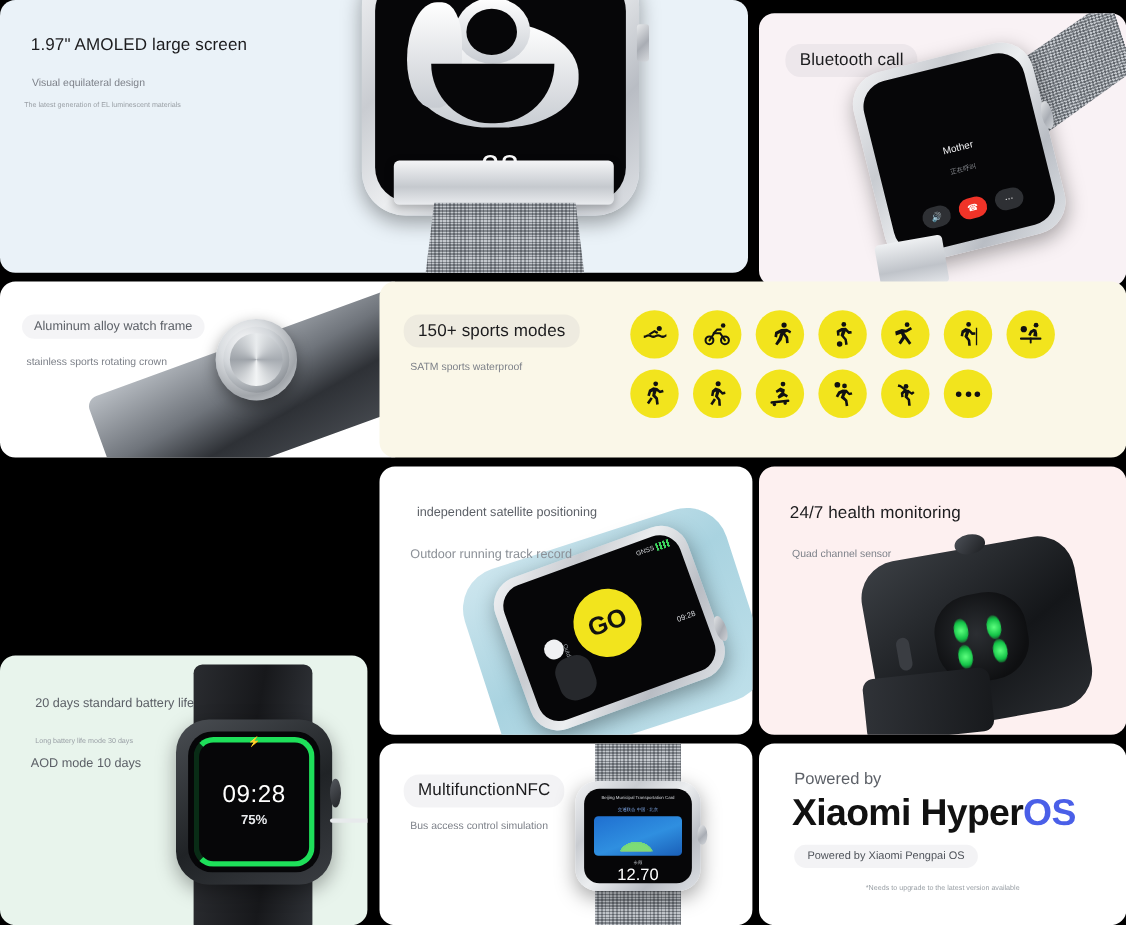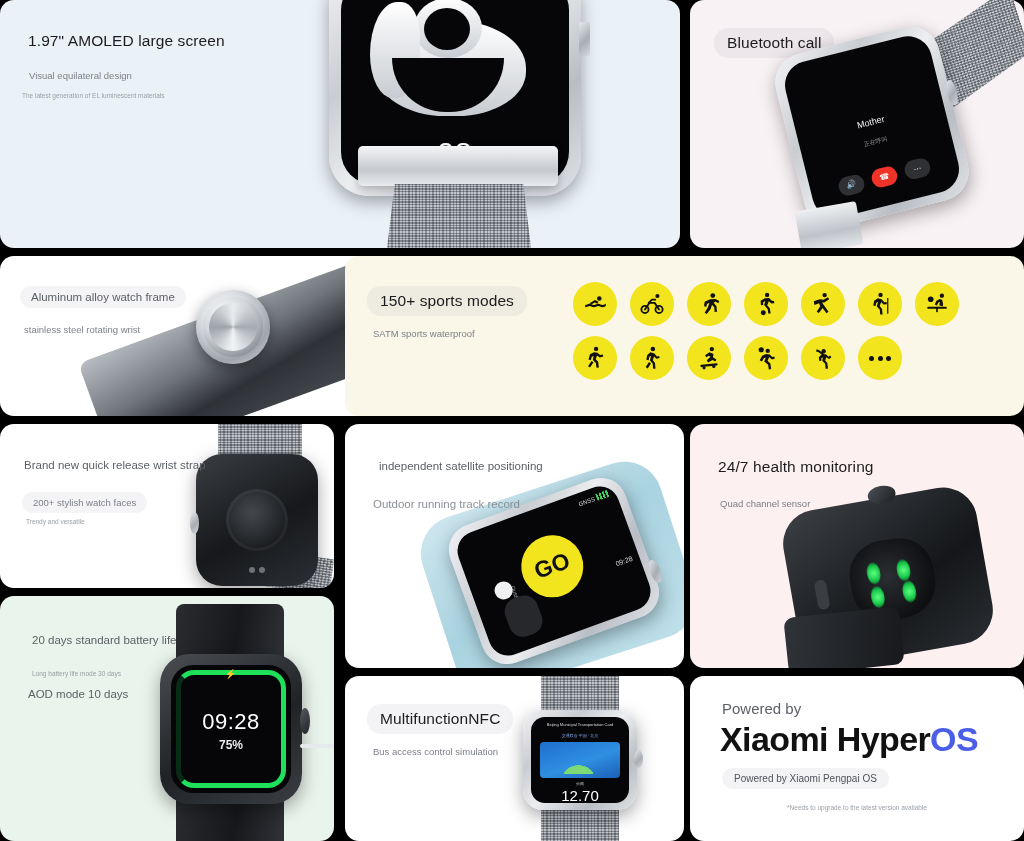--- a/index.html
+++ b/index.html
@@ -95,21 +95,21 @@
     position:absolute; left:358px; top:146px; width:200px; height:40px;
     background: linear-gradient(180deg,#f4f5f7,#c5c9ce 60%,#e9ebee);
     border-radius:5px; box-shadow:0 3px 8px rgba(0,0,0,.25);
   }
   #p-amoled .band {
     position:absolute; left:386px; top:184px; width:146px; height:72px;
     clip-path: polygon(6% 0,94% 0,100% 100%,0 100%);
   }
 
   
-  #p-bt { left:690px; top:0; width:334px; height:248px; background:#f9f2f5; }
+  #p-bt { left:690px; top:12px; width:334px; height:248px; background:#f9f2f5; }
   #p-bt .w-body {
     left:98px; top:38px; width:168px; height:178px;
     transform: rotate(-14deg);
     border-radius:30px;
   }
   #p-bt .w-screen { left:9px; top:9px; right:9px; bottom:9px; border-radius:24px; }
   .call-name { position:absolute; left:0; right:0; top:44%; text-align:center; color:#f2f2f4; font-size:9px; }
   .call-sub  { position:absolute; left:0; right:0; top:57%; text-align:center; color:#8a8d92; font-size:6px; }
   .call-btns { position:absolute; left:0; right:0; bottom:12%; display:flex; justify-content:center; gap:8px; }
   .cbtn { width:26px; height:19px; border-radius:10px; background:#2e3034; display:flex; align-items:center; justify-content:center; color:#fff; font-size:8px; }
@@ -325,21 +325,21 @@
       </div>
       <div class="crown" style="right:-7px; top:62px; width:10px; height:26px; border-radius:50%;"></div>
     </div>
     <div class="clasp2"></div>
   </div>
 
   <div class="card" id="p-frame">
     <div class="bar"></div>
     <div class="knob"></div>
     <div class="sub mid pill" style="left:20px; top:30px;">Aluminum alloy watch frame</div>
-    <div class="sub" style="left:24px; top:68px;">stainless steel rotating wrist</div>
+    <div class="sub" style="left:24px; top:68px;">stainless sports rotating crown</div>
   </div>
 
   <div class="card" id="p-sports">
     <div class="headline pill" style="left:22px; top:30px;">150+ sports modes</div>
     <div class="sub" style="left:28px; top:72px;">SATM sports waterproof</div>
 
     <div class="sport-grid">
       <div class="sport-row">
         <div class="sport" style="background:#f2e41d">
           <svg viewBox="0 0 24 24" fill="#111">
@@ -437,35 +437,20 @@
           <span class="dots">
               <i></i>
               <i></i>
               <i></i>
             </span>
         </div>
       </div>
     </div>
   </div>
 
-  <div class="card" id="p-strap">
-    <div class="mesh mesh-top"></div>
-    <div class="mesh mesh-bot"></div>
-    <div class="watch-body w-body">
-      <div class="sensor"></div>
-      <div style="position:absolute; left:50%; bottom:13px; transform:translateX(-50%); display:flex; gap:4px;">
-        <span style="width:6px;height:6px;border-radius:50%;background:#6f7378;display:block;"></span>
-        <span style="width:6px;height:6px;border-radius:50%;background:#6f7378;display:block;"></span>
-      </div>
-      <div class="crown" style="left:-6px; top:58px; width:9px; height:22px; border-radius:50%;"></div>
-    </div>
-    <div class="sub mid" style="left:24px; top:35px;">Brand new quick release wrist strap</div>
-    <div class="sub pill" style="left:22px; top:68px;">200+ stylish watch faces</div>
-    <div class="sub tiny" style="left:26px; top:94px;">Trendy and versatile</div>
-  </div>
 
   <div class="card" id="p-gps">
     <div class="band-blue"></div>
     <div class="watch-body w-body">
       <div class="watch-screen w-screen">
         <div class="gnss">
           <span>GNSS</span>
             <span class="bars"></span>
         </div>
         <div class="gps-time">09:28</div>

